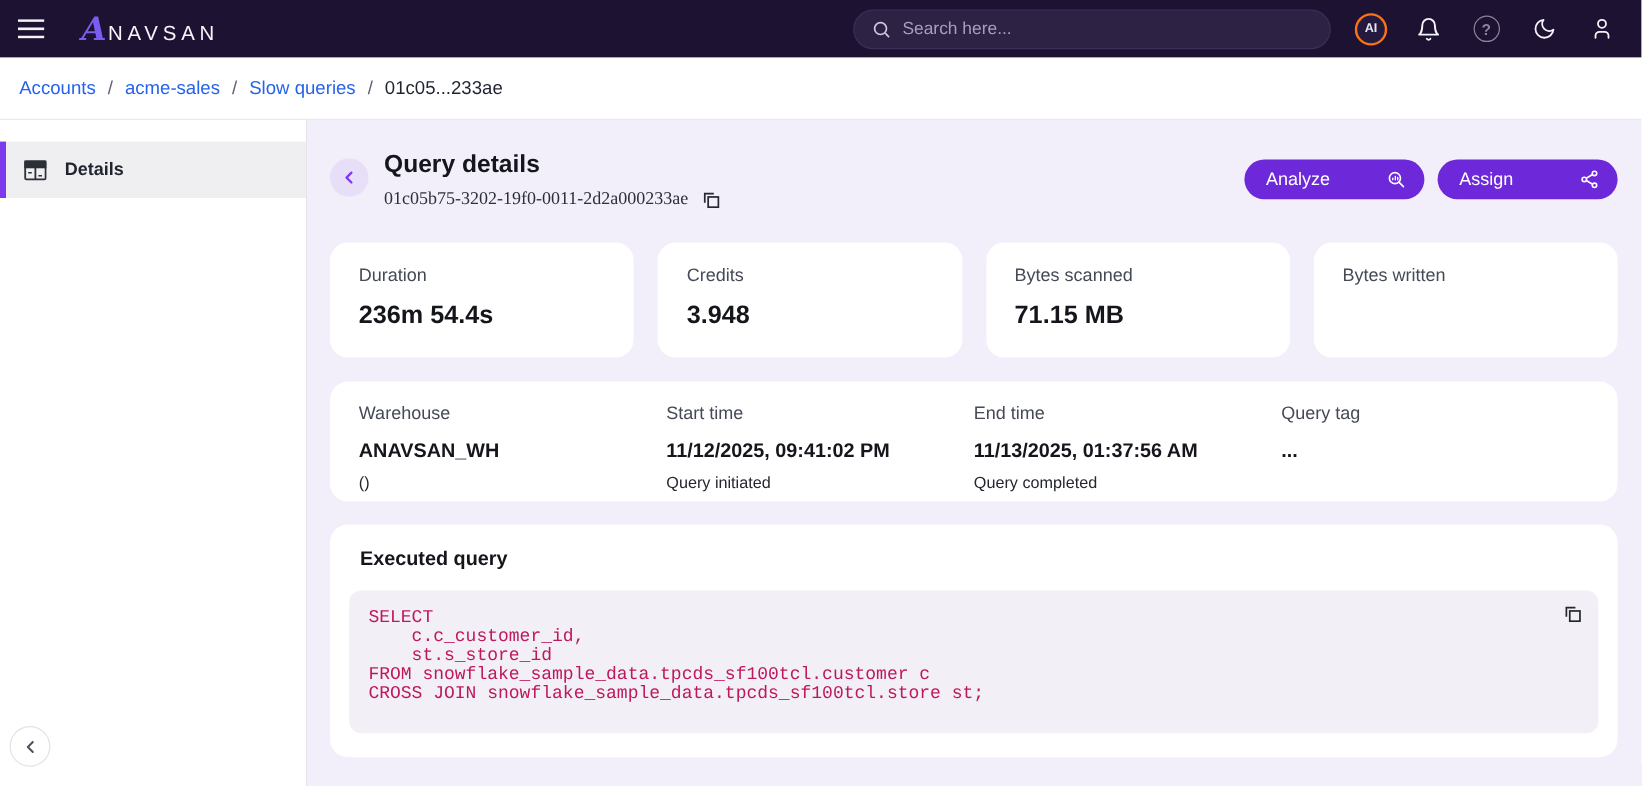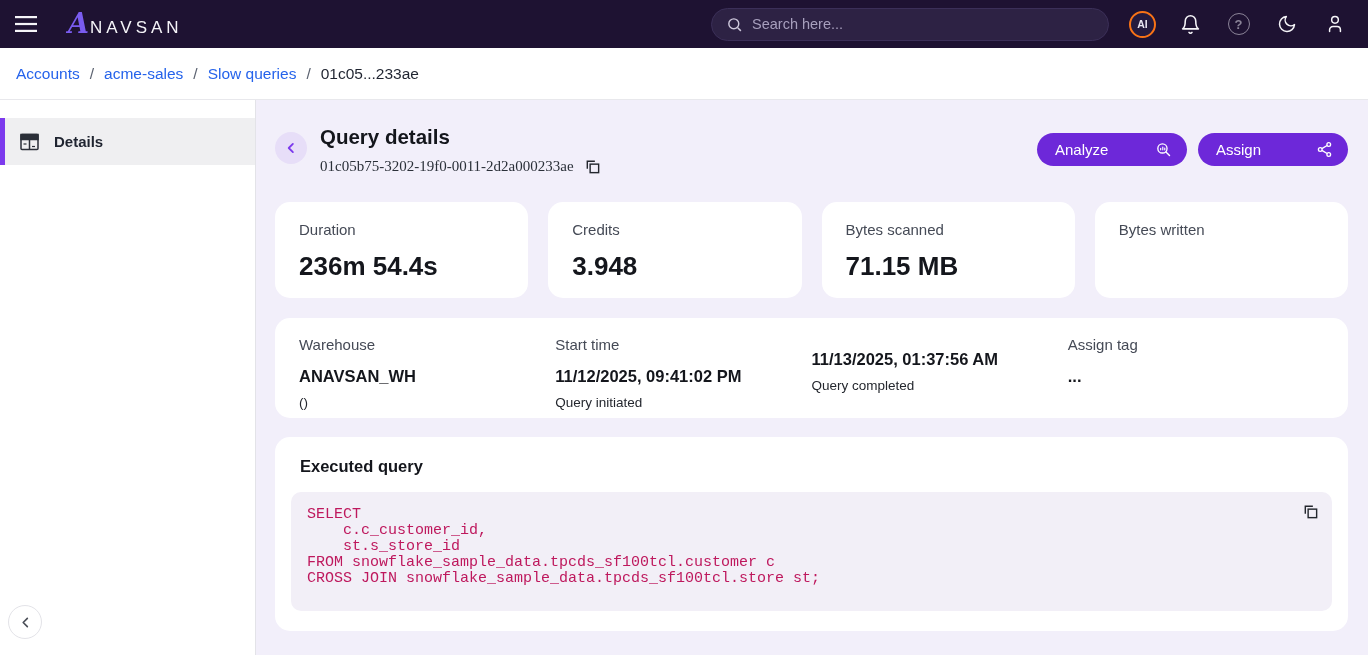--- a/index.html
+++ b/index.html
@@ -68,21 +68,21 @@
     justify-content:center; padding:0; }
   .actions { margin-left:auto; display:flex; gap:11px; margin-top:8px; }
   .pill-btn { width:150px; height:33px; border-radius:17px; background:#6d28d9; border:none;
     color:#fff; font-size:15px; display:flex; align-items:center; justify-content:space-between;
     padding:0 15px 0 18px; cursor:pointer; font-family:"Liberation Sans", sans-serif; }
 
   
   .stats-row { display:flex; gap:20px; margin-top:27px; }
   .stat-card { flex:1; background:#fff; border-radius:15px; padding:19px 24px; height:96px; }
   .stat-label { font-size:15px; color:#454a56; font-weight:500; }
-  .stat-value { font-size:26px; font-weight:700; color:#14161c; margin-top:13px; }
+  .stat-value { font-size:21px; font-weight:700; color:#14161c; margin-top:13px; }
 
   
   .info-card { background:#fff; border-radius:15px; margin-top:20px; padding:18px 24px 16px;
     display:grid; grid-template-columns:1fr 1fr 1fr 1fr; height:100px; }
   .info-label { font-size:15px; color:#454a56; font-weight:500; }
   .info-value { font-size:16.5px; font-weight:700; color:#14161c; margin-top:14px; }
   .info-sub { font-size:13.5px; color:#24272e; margin-top:9px; }
 
   
   .query-card { background:#fff; border-radius:15px; margin-top:19px; padding:20px 16px; }
@@ -251,25 +251,26 @@
           <div class="info-label">Warehouse</div>
           <div class="info-value">ANAVSAN_WH</div>
           <div class="info-sub">()</div>
         </div>
         <div>
           <div class="info-label">Start time</div>
           <div class="info-value">11/12/2025, 09:41:02 PM</div>
           <div class="info-sub">Query initiated</div>
         </div>
         <div>
+          <div class="info-label">End time</div>
           <div class="info-value">11/13/2025, 01:37:56 AM</div>
           <div class="info-sub">Query completed</div>
         </div>
         <div>
-          <div class="info-label">Assign tag</div>
+          <div class="info-label">Query tag</div>
           <div class="info-value">...</div>
           <div class="info-sub"></div>
         </div>
       </div>
 
       <div class="query-card">
         <div class="query-title">Executed query</div>
         <div class="code-block">
           <pre>SELECT
     c.c_customer_id,

